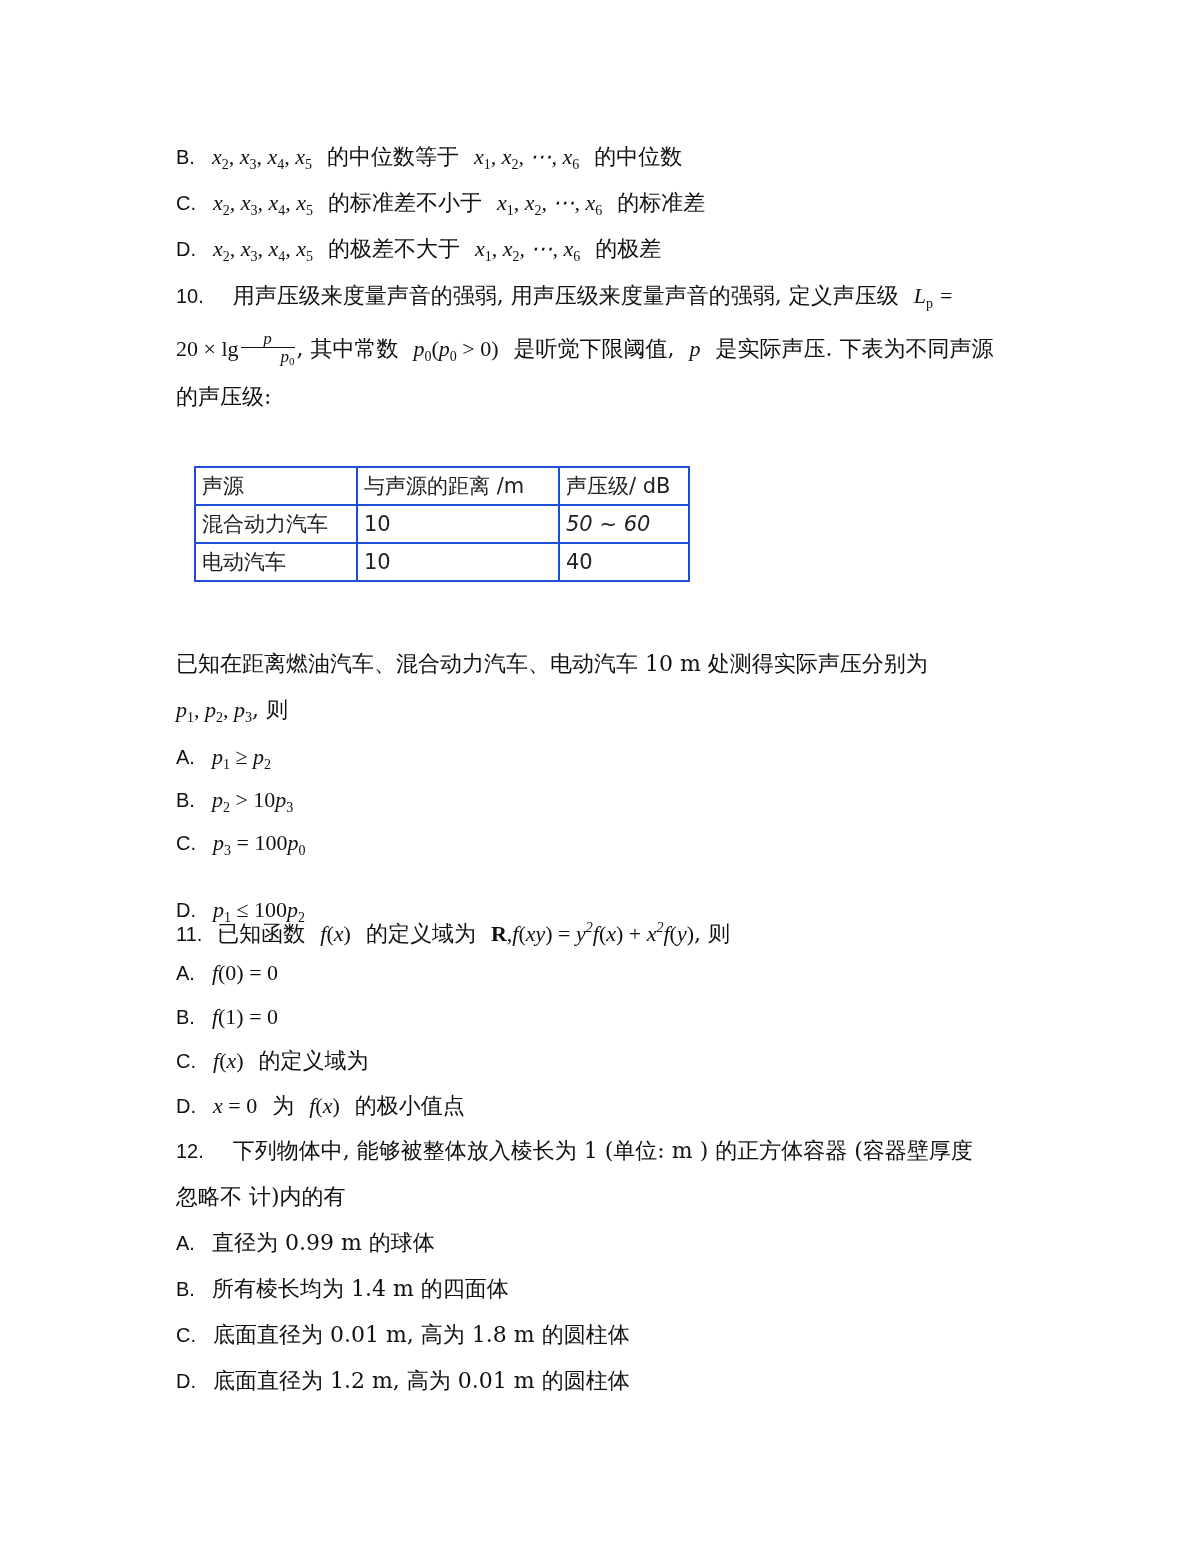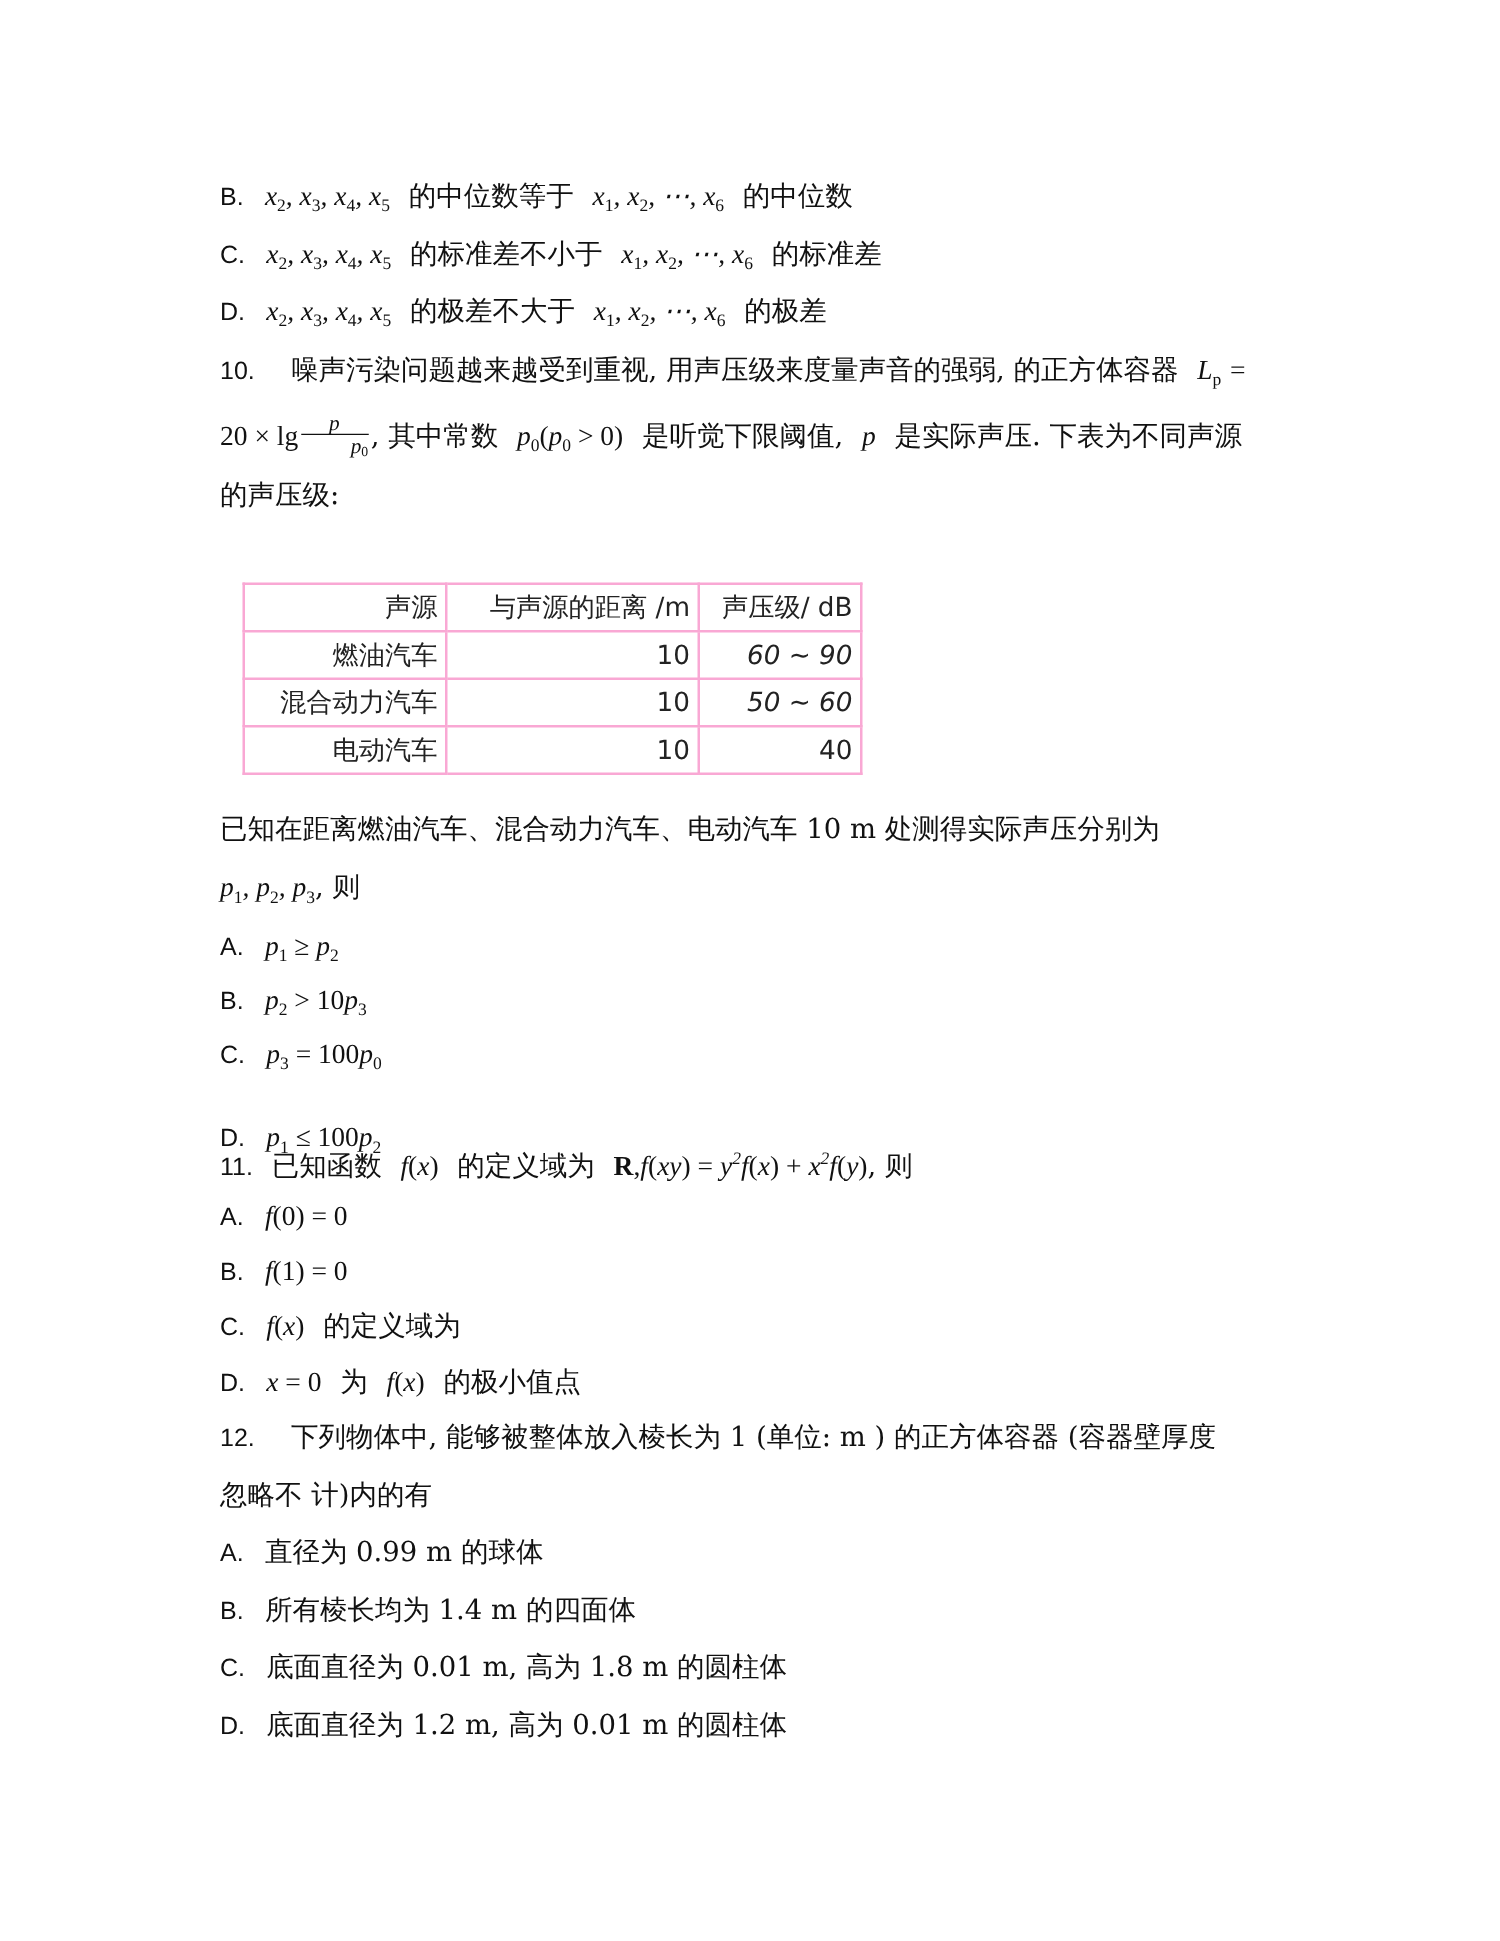--- a/index.html
+++ b/index.html
@@ -21,21 +21,21 @@
     .sp { display: inline-block; width: 8px; }
     .frac { display: inline-block; vertical-align: middle; text-align: center; font-family: "Liberation Serif", serif; font-style: italic; font-size: 17px; line-height: 17px; margin: 0 2px; }
     .frac .num { display: block; border-bottom: 1px solid #111; padding: 0 1px; }
     .frac .den { display: block; margin-left: 40px; }
     .frac sub { font-size: 11px; vertical-align: -3px; }
     table.src {
       position: absolute; left: 194px; top: 466px; border-collapse: collapse;
       font-family: "DejaVu Sans", "Liberation Sans", sans-serif; font-size: 21px; color: #222;
     }
     table.src td, table.src th {
-      border: 2px solid #f9a8d4; height: 36px; padding: 0 6px; text-align: right; font-weight: normal;
+      border: 2px solid #1d4ed8; height: 36px; padding: 0 6px; text-align: left; font-weight: normal;
     }
     .c1 { width: 148px; } .c2 { width: 188px; } .c3 { width: 116px; }
     .it { font-style: italic; }
   </style>
 </head>
 <body>
 
 <div class="line" style="top:142px">
   <span class="lbl">B.</span>
   <span class="m">x<sub>2</sub>, x<sub>3</sub>, x<sub>4</sub>, x<sub>5</sub></span><span class="sp"></span>
@@ -53,45 +53,40 @@
 <div class="line" style="top:234px">
   <span class="lbl">D.</span>
   <span class="m">x<sub>2</sub>, x<sub>3</sub>, x<sub>4</sub>, x<sub>5</sub></span><span class="sp"></span>
   <span>的极差不大于</span><span class="sp"></span>
   <span class="m">x<sub>1</sub>, x<sub>2</sub>, ⋯, x<sub>6</sub></span><span class="sp"></span>
   <span>的极差</span>
 </div>
 
 <div class="line" style="top:281px">
   <span class="lbl" style="margin-right:22px">10.</span>
-  <span>噪声污染问题越来越受到重视, 用声压级来度量声音的强弱, 的正方体容器</span><span class="sp"></span>
+  <span>用声压级来度量声音的强弱, 用声压级来度量声音的强弱, 定义声压级</span><span class="sp"></span>
   <span class="m">L<sub>p</sub></span> <span class="up">=</span>
 </div>
 <div class="line" style="top:330px">
   <span class="up">20 × lg</span><span class="frac"><span class="num">p</span><span class="den">p<sub>0</sub></span></span><span>, 其中常数</span><span class="sp"></span>
   <span class="m">p<sub>0</sub><span class="up">(</span>p<sub>0</sub> <span class="up">&gt; 0)</span></span><span class="sp"></span>
   <span>是听觉下限阈值,</span><span class="sp"></span>
   <span class="m">p</span><span class="sp"></span>
   <span>是实际声压. 下表为不同声源</span>
 </div>
 <div class="line" style="top:382px">
   <span>的声压级:</span>
 </div>
 
 <table class="src">
   <tbody>
       <tr>
     <th class="c1">声源</th>
     <th class="c2">与声源的距离 /m</th>
     <th class="c3">声压级/ dB</th>
-  </tr>
-  <tr>
-    <td>燃油汽车</td>
-    <td>10</td>
-    <td class="it">60 ~ 90</td>
   </tr>
   <tr>
     <td>混合动力汽车</td>
     <td>10</td>
     <td class="it">50 ~ 60</td>
   </tr>
   <tr>
     <td>电动汽车</td>
     <td>10</td>
     <td>40</td>

